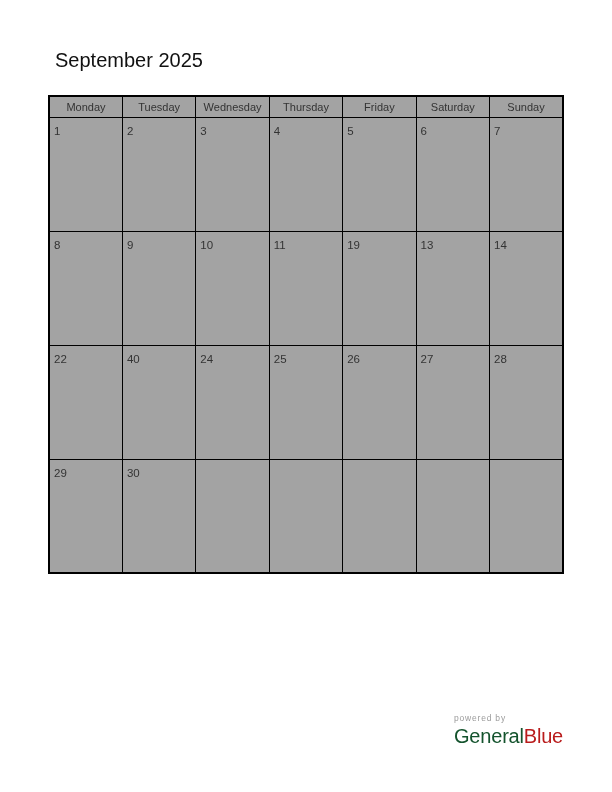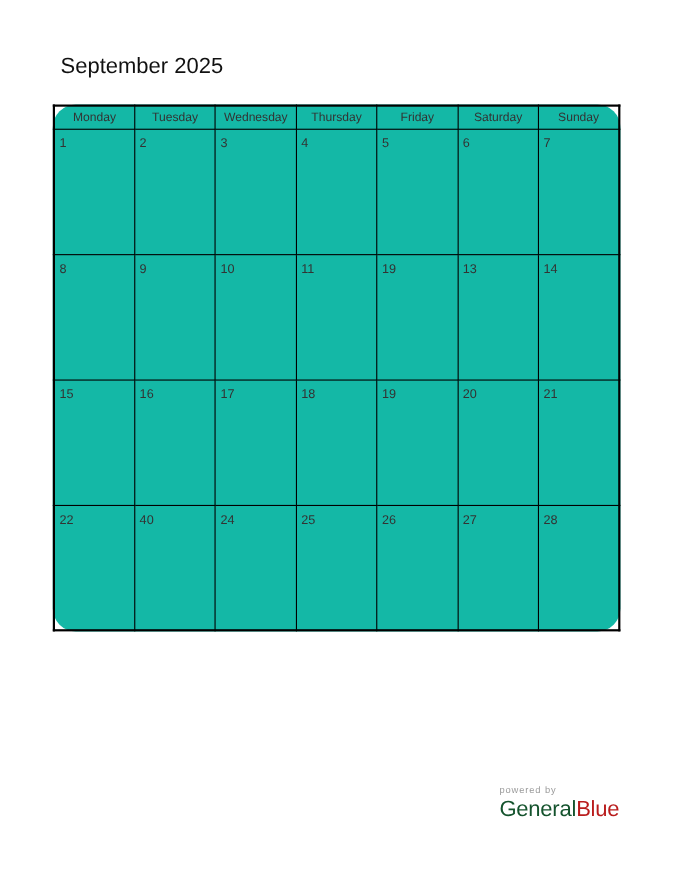--- a/index.html
+++ b/index.html
@@ -21,22 +21,21 @@
     color: #111111;
     letter-spacing: 0px;
   }
   table.cal-table {
     position: absolute;
     left: 48px;
     top: 95px;
     width: 516px;
     border-collapse: collapse;
     table-layout: fixed;
-    background: #14b8a6;
-    border-radius: 21px;
+    background: #a3a3a3;
   }
   table.cal-table th,
   table.cal-table td {
     border: 1px solid #000000;
   }
   table.cal-table {
     border: 2px solid #000000;
   }
   table.cal-table th {
     height: 21px;
@@ -111,36 +110,36 @@
     <tr>
       <td><span class="day-number">8</span></td>
       <td><span class="day-number">9</span></td>
       <td><span class="day-number">10</span></td>
       <td><span class="day-number">11</span></td>
       <td><span class="day-number">19</span></td>
       <td><span class="day-number">13</span></td>
       <td><span class="day-number">14</span></td>
     </tr>
     <tr>
-      <td><span class="day-number">15</span></td>
-      <td><span class="day-number">16</span></td>
-      <td><span class="day-number">17</span></td>
-      <td><span class="day-number">18</span></td>
-      <td><span class="day-number">19</span></td>
-      <td><span class="day-number">20</span></td>
-      <td><span class="day-number">21</span></td>
-    </tr>
-    <tr>
       <td><span class="day-number">22</span></td>
       <td><span class="day-number">40</span></td>
       <td><span class="day-number">24</span></td>
       <td><span class="day-number">25</span></td>
       <td><span class="day-number">26</span></td>
       <td><span class="day-number">27</span></td>
       <td><span class="day-number">28</span></td>
+    </tr>
+    <tr>
+      <td><span class="day-number">29</span></td>
+      <td><span class="day-number">30</span></td>
+      <td><span class="day-number"></span></td>
+      <td><span class="day-number"></span></td>
+      <td><span class="day-number"></span></td>
+      <td><span class="day-number"></span></td>
+      <td><span class="day-number"></span></td>
     </tr>
   </tbody>
 </table>
 
 <div class="brand-footer">
   <span class="powered-by">powered by</span>
   <span class="brand-name"><span class="brand-part-general">General</span><span class="brand-part-blue">Blue</span></span>
 </div>
 
 </body></html>

